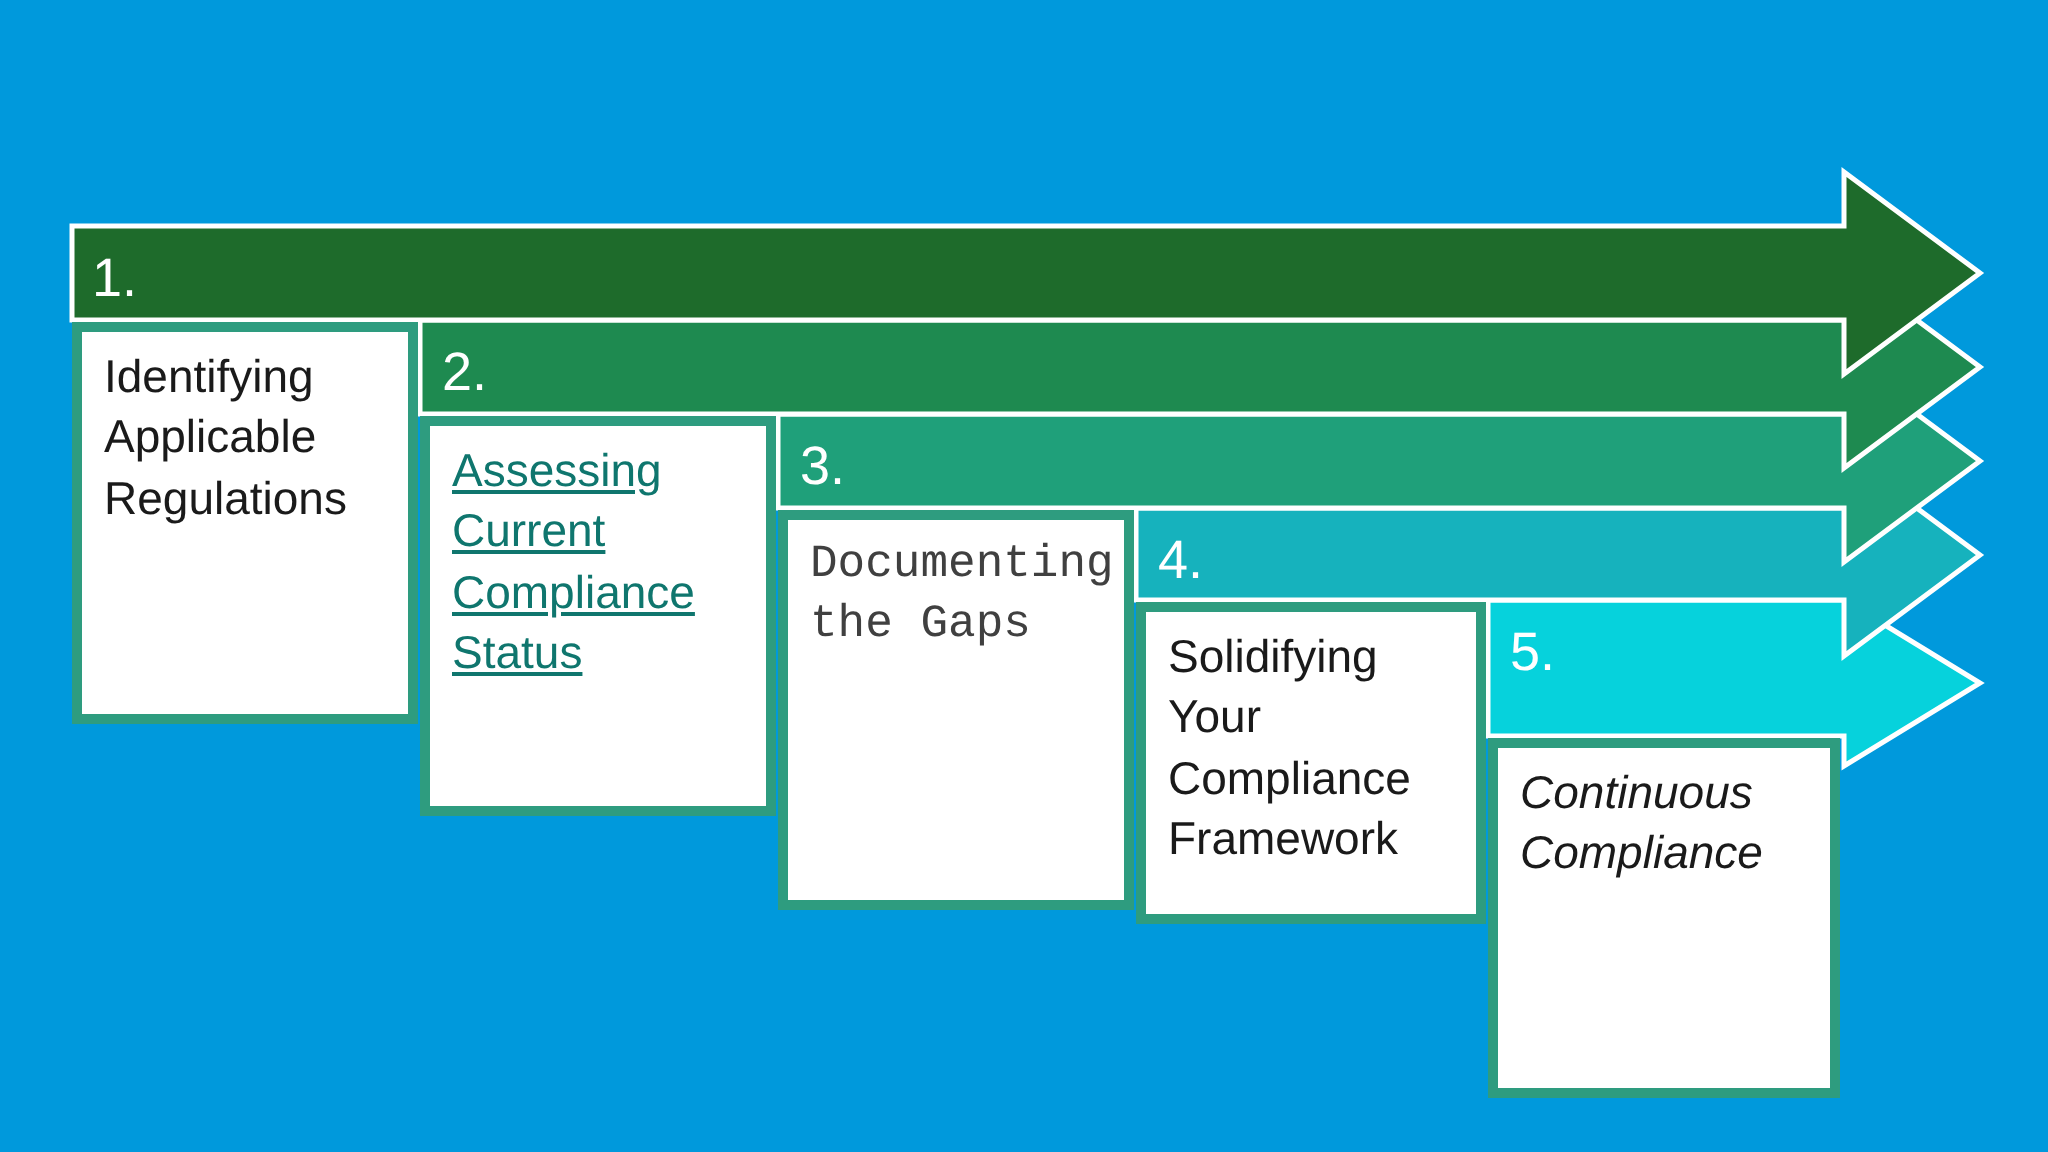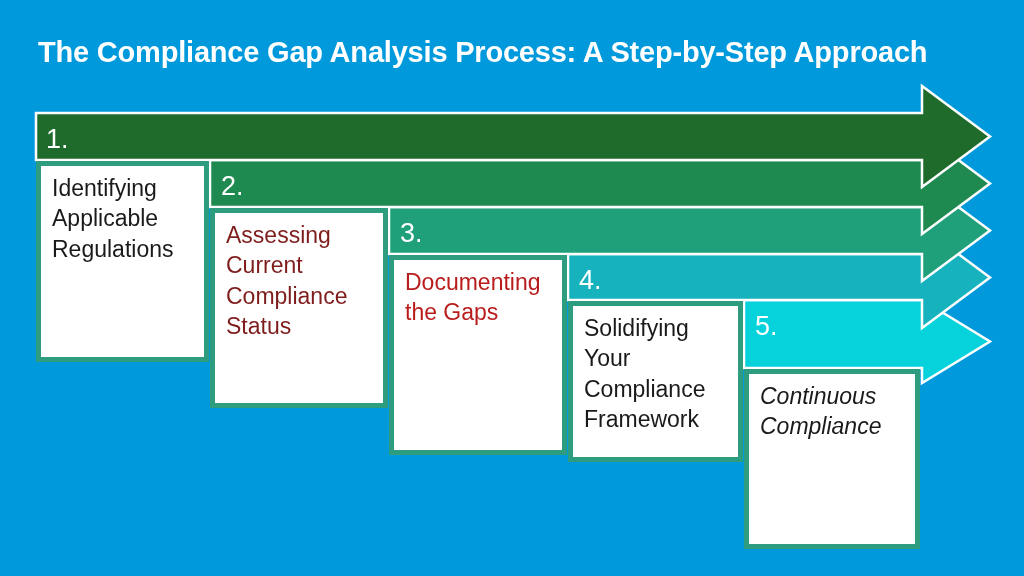--- a/index.html
+++ b/index.html
@@ -72,21 +72,20 @@
     line-height: 1.32;
     color: #1a1a1a;
     white-space: pre-line;
   }
 </style>
 </head>
 <body>
 
 <div id="canvas">
 
-  <div class="title">The Compliance Gap Analysis Process: A Step-by-Step Approach</div>
 
   <div class="arrow-layer">
     <svg class="arrow-svg" width="1024" height="576" viewBox="0 0 1024 576">
       <g id="arrow-group">
           <polygon points="744,300 922,300 922,300 990,341.5 922,383 922,368 744,368" fill="#06d2dc" stroke="#ffffff" stroke-width="2.5" stroke-linejoin="miter"></polygon>
           <polygon points="568,254 922,254 922,227 990,277.5 922,328 922,300 568,300" fill="#16b2bd" stroke="#ffffff" stroke-width="2.5" stroke-linejoin="miter"></polygon>
           <polygon points="389,207 922,207 922,180 990,230.5 922,281 922,254 389,254" fill="#1fa07a" stroke="#ffffff" stroke-width="2.5" stroke-linejoin="miter"></polygon>
           <polygon points="210,160 922,160 922,133 990,183.5 922,234 922,207 210,207" fill="#1e8a50" stroke="#ffffff" stroke-width="2.5" stroke-linejoin="miter"></polygon>
           <polygon points="36,113 922,113 922,86 990,136.5 922,187 922,160 36,160" fill="#1e6b2b" stroke="#ffffff" stroke-width="2.5" stroke-linejoin="miter"></polygon>
         </g>
@@ -95,28 +94,28 @@
 
   <div id="steps-layer">
       <div class="step-num" style="left: 46px; top: 126px;">1.</div>
       <div class="step-box" style="left: 36px; top: 161px; width: 173px; height: 201px; border-color: rgb(46, 156, 127); background: rgb(255, 255, 255);">
         <div class="step-box-text" style="color: rgb(26, 26, 26);">Identifying
 Applicable
 Regulations</div>
       </div>
       <div class="step-num" style="left: 221px; top: 173px;">2.</div>
       <div class="step-box" style="left: 210px; top: 208px; width: 178px; height: 200px; border-color: rgb(46, 156, 127); background: rgb(255, 255, 255);">
-        <div class="step-box-text" style="color: #7f1d1d;">Assessing
+        <div class="step-box-text" style="color: #0f766e; text-decoration: underline;">Assessing
 Current
 Compliance
 Status</div>
       </div>
       <div class="step-num" style="left: 400px; top: 220px;">3.</div>
       <div class="step-box" style="left: 389px; top: 255px; width: 178px; height: 200px; border-color: rgb(46, 156, 127); background: rgb(255, 255, 255);">
-        <div class="step-box-text" style="color: #b91c1c;">Documenting
+        <div class="step-box-text" style="color: #404040; font-family: Liberation Mono, monospace;">Documenting
 the Gaps</div>
       </div>
       <div class="step-num" style="left: 579px; top: 267px;">4.</div>
       <div class="step-box" style="left: 568px; top: 301px; width: 175px; height: 161px; border-color: rgb(46, 156, 127); background: rgb(255, 255, 255);">
         <div class="step-box-text" style="color: rgb(26, 26, 26);">Solidifying
 Your
 Compliance
 Framework</div>
       </div>
       <div class="step-num" style="left: 755px; top: 313px;">5.</div>

